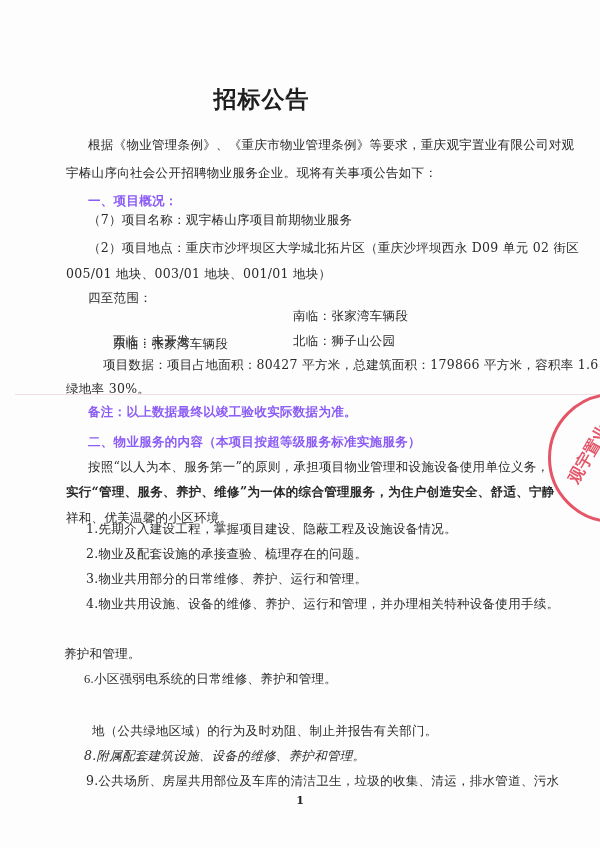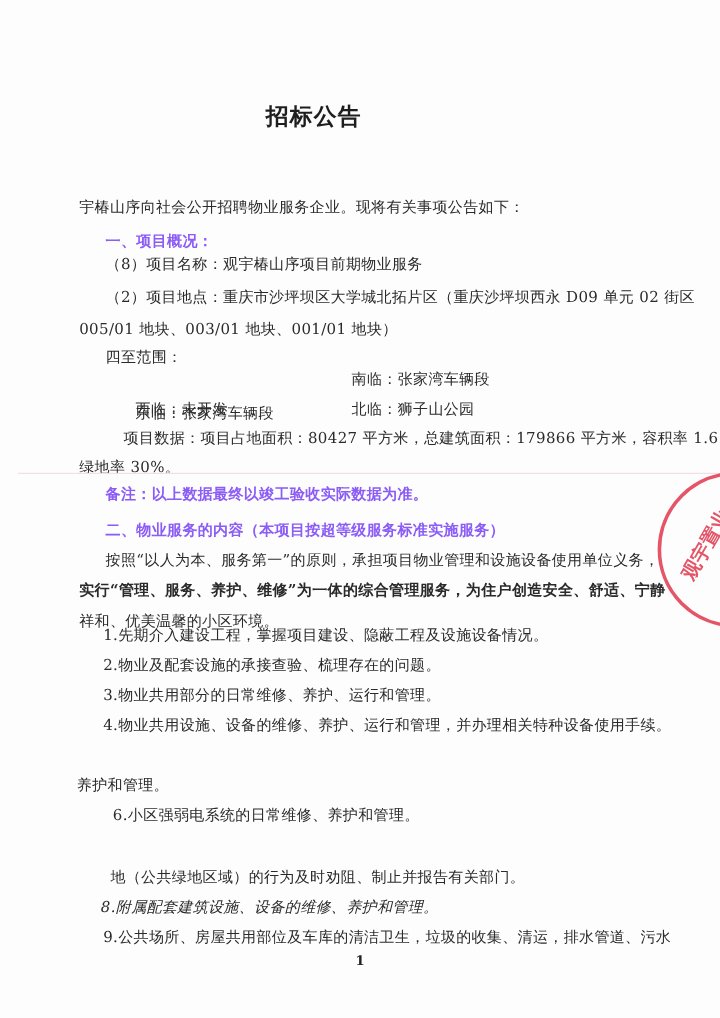--- a/index.html
+++ b/index.html
@@ -7,21 +7,21 @@
       width: 600px; height: 848px; overflow: hidden;
       background: #fdfdfd;
       font-family: "DejaVu Serif", "Liberation Serif", serif;
       color: #2a2a2a;
       position: relative;
     }
     .page { position: absolute; left: 0; top: 0; width: 600px; height: 848px; }
     .title {
       position: absolute; top: 84px; left: 0; width: 523px; text-align: center;
       font-family: "DejaVu Sans", "Liberation Sans", sans-serif;
-      font-size: 19px; letter-spacing: 1px; color: #1e1e1e; font-weight: bold;
+      font-size: 23px; letter-spacing: 1px; color: #1e1e1e; font-weight: bold;
     }
     .line { position: absolute; font-size: 12.5px; white-space: nowrap; letter-spacing: 0.3px; }
     .bold { font-weight: bold; color: #8b5cf6; }
     .hr {
       position: absolute; left: 15px; width: 585px; top: 394px; height: 1px;
       background: #f1dfe4;
     }
     .seal {
       position: absolute; left: 548px; top: 393px; width: 130px; height: 130px;
       border: 3px solid #e0384e; border-radius: 50%; box-sizing: border-box;
@@ -35,24 +35,25 @@
       position: absolute; top: 794px; left: 0; width: 600px; text-align: center;
       font-size: 11px; font-weight: bold; color: #222;
     }
   </style>
 </head>
 <body>
 
 <div class="page">
   <div class="title">招标公告</div>
 
+  <div class="line" style="top:137px;left:88px;">根据《物业管理条例》、《重庆市物业管理条例》等要求，重庆观宇置业有限公司对观</div>
   <div class="line" style="top:165px;left:66px;">宇椿山序向社会公开招聘物业服务企业。现将有关事项公告如下：</div>
 
   <div class="line bold" style="top:193px;left:88px;">一、项目概况：</div>
-  <div class="line" style="top:212px;left:88px;">（8）项目名称：观宇椿山序项目前期物业服务</div>
+  <div class="line" style="top:212px;left:88px;">（7）项目名称：观宇椿山序项目前期物业服务</div>
   <div class="line" style="top:240px;left:88px;">（2）项目地点：重庆市沙坪坝区大学城北拓片区（重庆沙坪坝西永 D09 单元 02 街区</div>
   <div class="line" style="top:266px;left:66px;">005/01 地块、003/01 地块、001/01 地块）</div>
   <div class="line" style="top:290px;left:88px;">四至范围：</div>
   <div class="line" style="top:308px;left:113px;margin-top:28px;">东临：张家湾车辆段</div>
   <div class="line" style="top:308px;left:293px;">南临：张家湾车辆段</div>
   <div class="line" style="top:333px;left:113px;">西临：未开发</div>
   <div class="line" style="top:333px;left:293px;">北临：狮子山公园</div>
   <div class="line" style="top:357px;left:103px;">项目数据：项目占地面积：80427 平方米，总建筑面积：179866 平方米，容积率 1.6；</div>
   <div class="line" style="top:381px;left:66px;">绿地率 30%。</div>
 
@@ -63,21 +64,21 @@
   <div class="line bold" style="top:434px;left:88px;">二、物业服务的内容（本项目按超等级服务标准实施服务）</div>
   <div class="line" style="top:459px;left:88px;">按照“以人为本、服务第一”的原则，承担项目物业管理和设施设备使用单位义务，</div>
   <div class="line" style="top:484px;left:66px;font-weight:bold;">实行“管理、服务、养护、维修”为一体的综合管理服务，为住户创造安全、舒适、宁静</div>
   <div class="line" style="top:510px;left:66px;">祥和、优美温馨的小区环境。</div>
 
   <div class="line" style="top: 521px; left: 86px;">1.先期介入建设工程，掌握项目建设、隐蔽工程及设施设备情况。</div>
   <div class="line" style="top: 546px; left: 86px;">2.物业及配套设施的承接查验、梳理存在的问题。</div>
   <div class="line" style="top: 571px; left: 86px; text-align: right;">3.物业共用部分的日常维修、养护、运行和管理。</div>
   <div class="line" style="top: 596px; left: 86px;">4.物业共用设施、设备的维修、养护、运行和管理，并办理相关特种设备使用手续。</div>
   <div class="line" style="top: 646px; left: 64px;">养护和管理。</div>
-  <div class="line" style="top: 671px; left: 94px;">6.小区强弱电系统的日常维修、养护和管理。</div>
+  <div class="line" style="top: 671px; left: 84px; font-family: Liberation Serif, serif;">6.小区强弱电系统的日常维修、养护和管理。</div>
 
   <div class="line" style="top: 723px; left: 80px; margin-left: 12px;">地（公共绿地区域）的行为及时劝阻、制止并报告有关部门。</div>
   <div class="line" style="top: 748px; left: 84px; font-style: italic;">8.附属配套建筑设施、设备的维修、养护和管理。</div>
 
   <div class="seal">
     <span class="seal-text" style="left:6px;top:48px;">观宇置业</span>
   </div>
 
   <div class="pagenum">1</div>
 <div class="line" style="top: 773px; left: 86px;">9.公共场所、房屋共用部位及车库的清洁卫生，垃圾的收集、清运，排水管道、污水</div>

